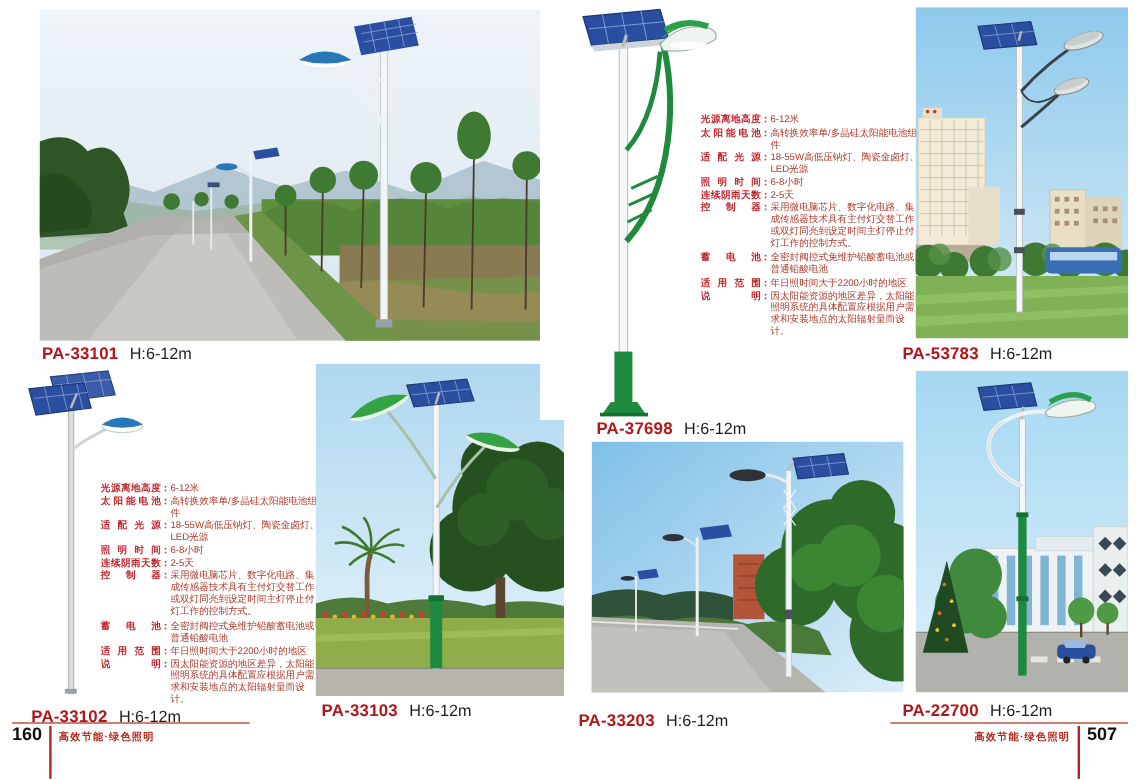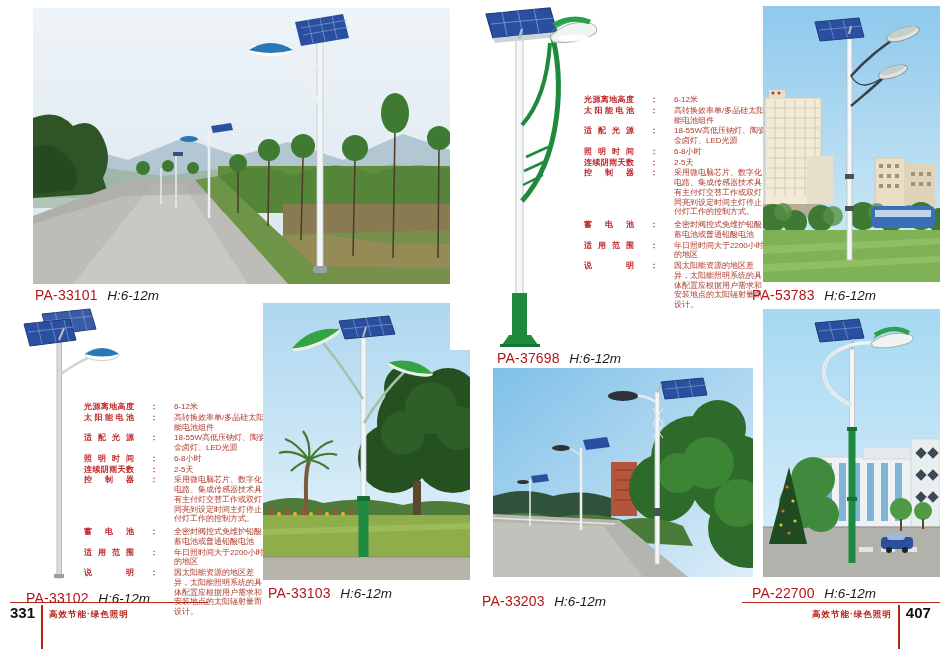--- a/index.html
+++ b/index.html
@@ -1,23 +1,23 @@
 <!DOCTYPE html>
 <html><head>
 <meta charset="utf-8">
 <style>
   html,body{margin:0;padding:0;background:#ffffff;}
   body{font-family:"Liberation Sans","DejaVu Sans",sans-serif;}
   #page{position:relative;width:950px;height:650px;background:#ffffff;overflow:hidden;}
   .photo{position:absolute;display:block;}
   .plabel{position:absolute;white-space:nowrap;}
-  .pcode{font-weight:normal;font-size:14px;color:#b2161a;letter-spacing:.2px;}
-  .pheight{font-size:13.5px;color:#1c1c1c;margin-left:5px;font-style:italic;}
+  .pcode{font-weight:bold;font-size:14px;color:#b2161a;letter-spacing:.2px;}
+  .pheight{font-size:13.5px;color:#1c1c1c;margin-left:5px;}
   .spec-block{position:absolute;width:184px;}
-  .spec-row{display:flex;font-size:8px;line-height:1.22;margin-bottom:1px;gap:16px;}
+  .spec-row{display:flex;font-size:8px;line-height:1.22;margin-bottom:1px;}
   .spec-label{flex:0 0 50px;width:50px;text-align:justify;text-align-last:justify;font-weight:bold;color:#c1272d;}
   .spec-colon{flex:0 0 auto;font-weight:bold;color:#c1272d;}
   .spec-value{flex:1;color:#ad3a2b;}
   .footer-rule{position:absolute;height:1px;background:#b3261a;top:602px;}
   .footer{position:absolute;top:605px;display:flex;align-items:flex-start;}
   .pageno{font-size:15px;font-weight:bold;color:#111;line-height:1;}
   .vbar{width:2px;height:44px;background:#b3261a;margin:0 6px;}
   .slogan{font-size:8.5px;font-weight:bold;color:#b3261a;letter-spacing:1px;margin-top:4px;white-space:nowrap;}
 </style>
 </head>
@@ -263,21 +263,21 @@
     </g>
   </svg>
 
   <div class="plabel" style="left:268px;top:584px">
     <span class="pcode">PA-33103</span>
     <span class="pheight">H:6-12m</span>
   </div>
 
   <div class="footer-rule" style="left:10px;width:198px"></div>
   <div class="footer" style="left:10px">
-    <span class="pageno">331</span>
+    <span class="pageno">160</span>
     <span class="vbar"></span>
     <span class="slogan">高效节能·绿色照明</span>
   </div>
 
   <svg class="photo" style="left:450px;top:5px" width="150" height="345" viewBox="0 0 150 345">
     <rect width="150" height="345" fill="#ffffff"></rect>
 
     <rect x="66" y="34" width="7" height="256" fill="#f4f6f7" stroke="#b9c0c3" stroke-width="0.9"></rect>
 
     <rect x="62" y="288" width="15" height="46" fill="#1f8a3d"></rect>
@@ -621,16 +621,16 @@
 
   <div class="plabel" style="left:752px;top:584px">
     <span class="pcode">PA-22700</span>
     <span class="pheight">H:6-12m</span>
   </div>
 
   <div class="footer-rule" style="left:742px;width:198px"></div>
   <div class="footer" style="left:812px">
     <span class="slogan">高效节能·绿色照明</span>
     <span class="vbar"></span>
-    <span class="pageno">407</span>
+    <span class="pageno">507</span>
   </div>
 
 </div>
 
 </body></html>

